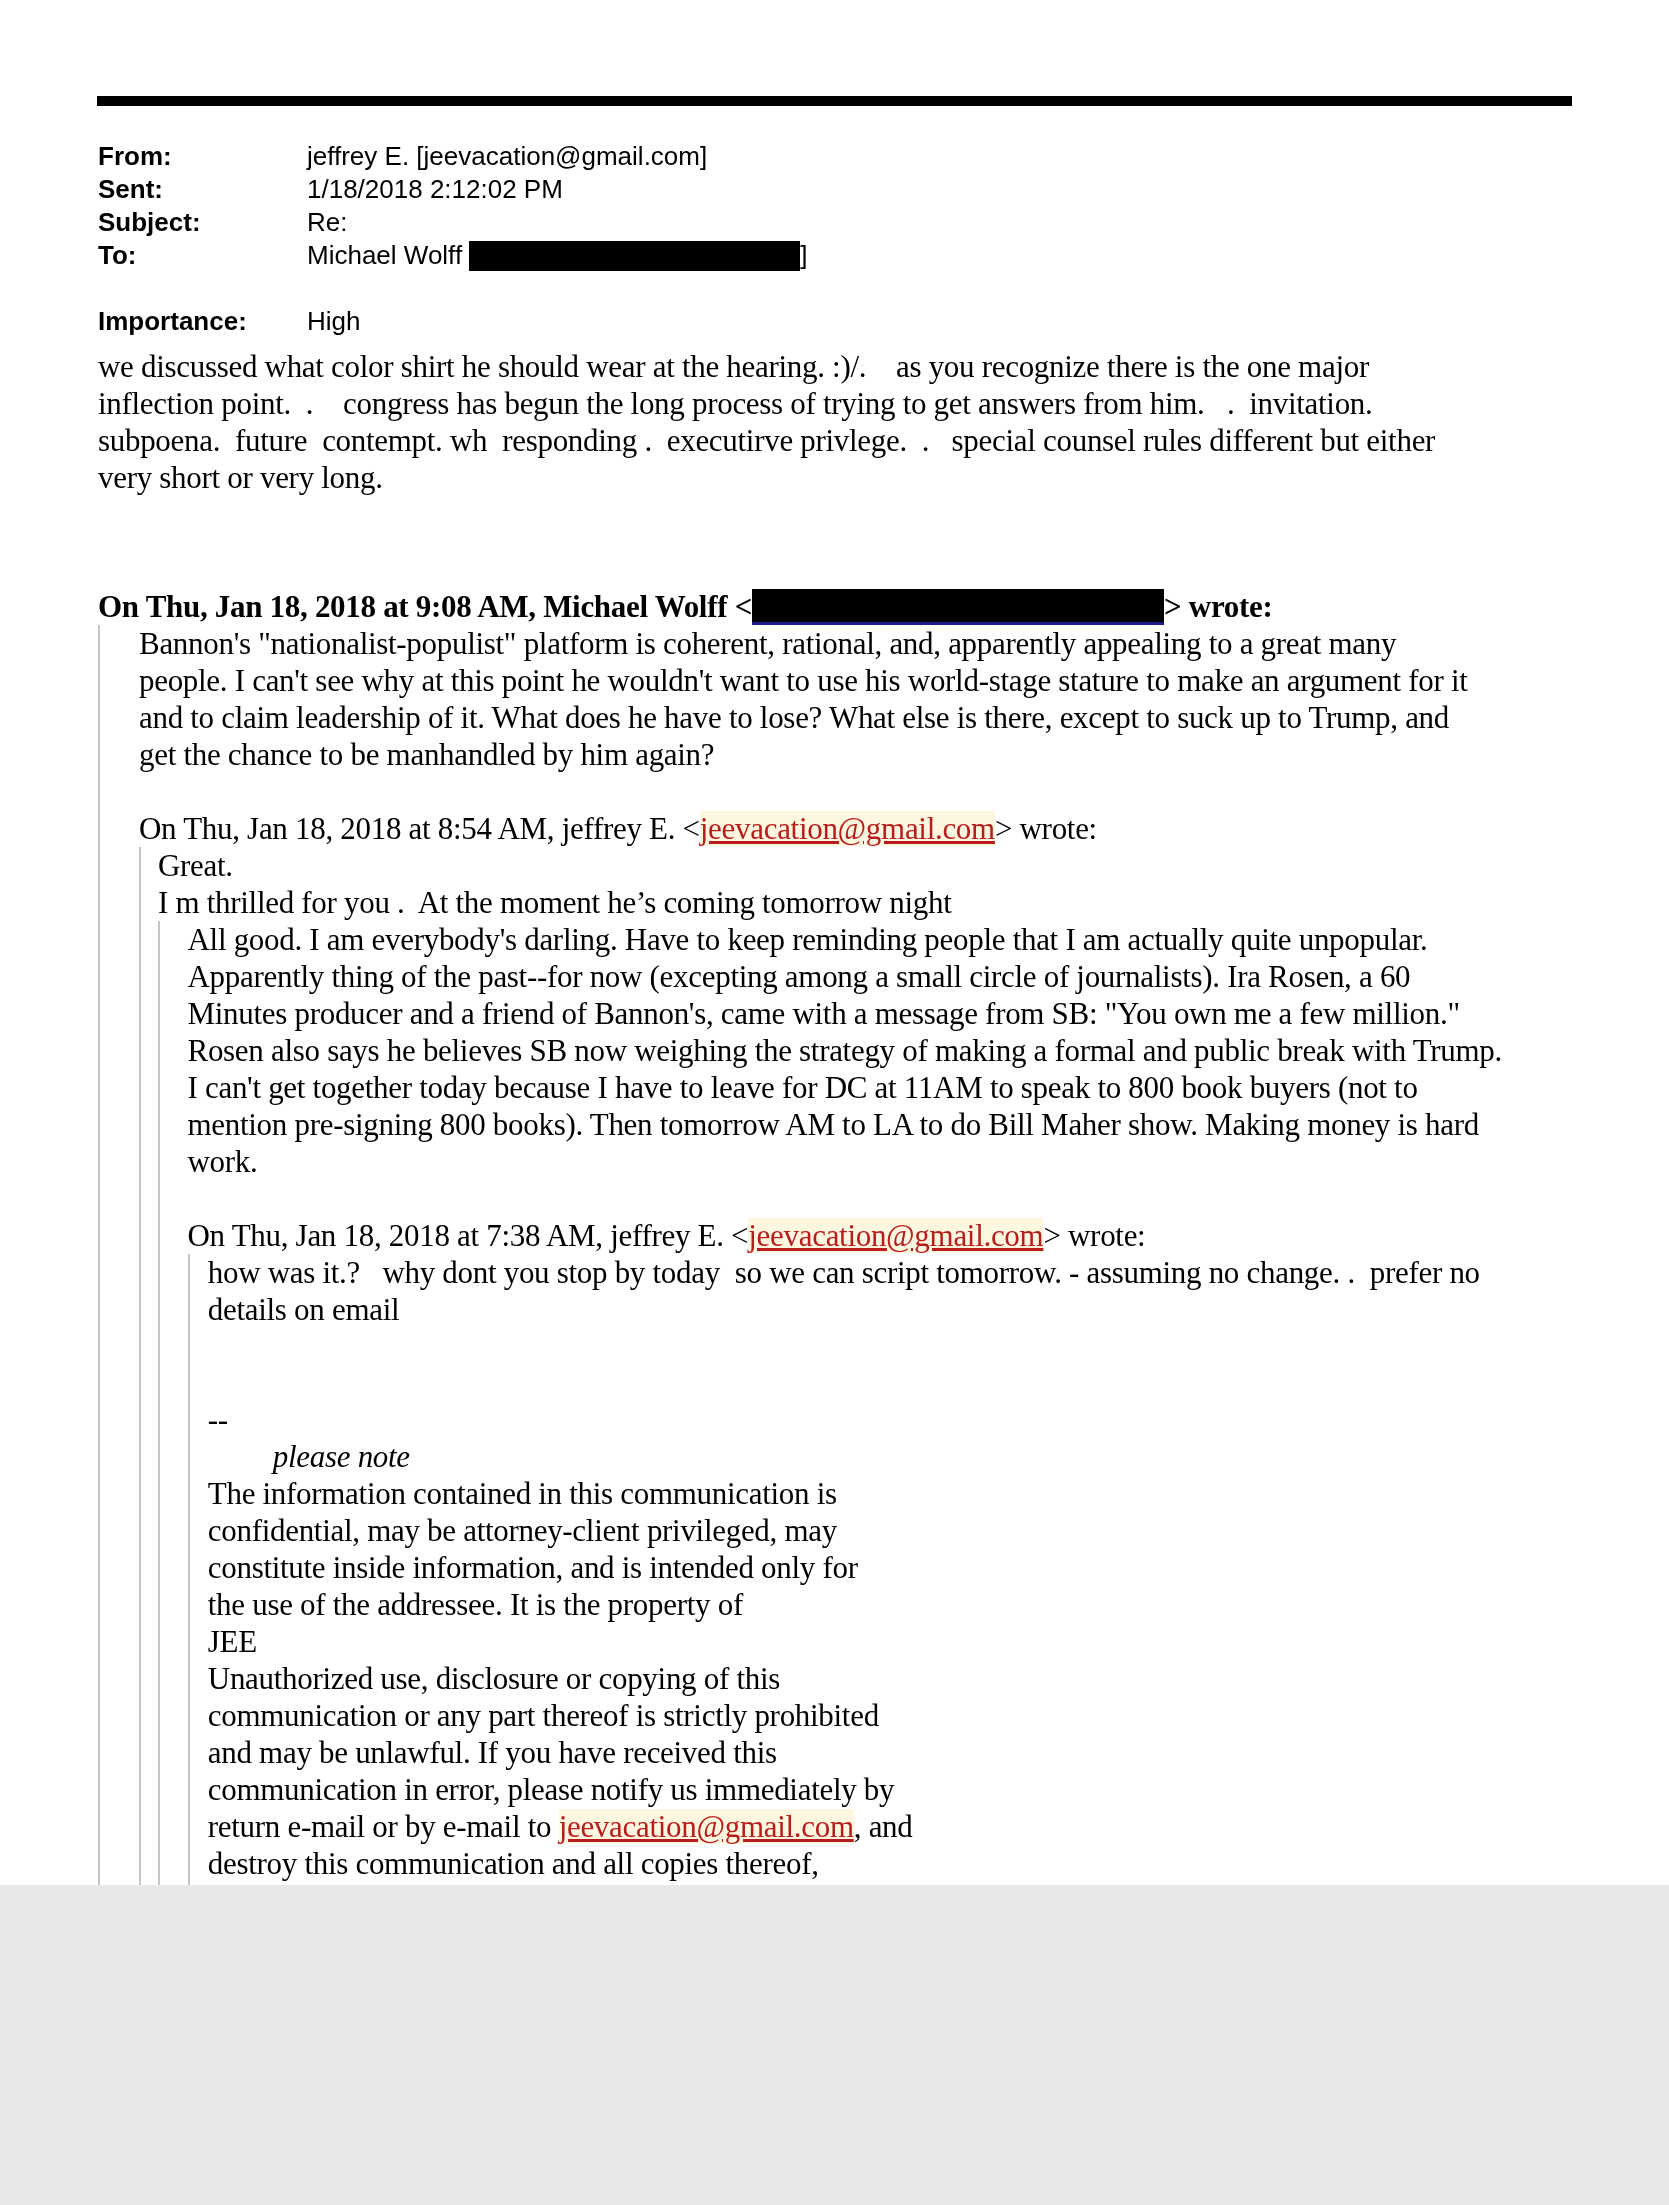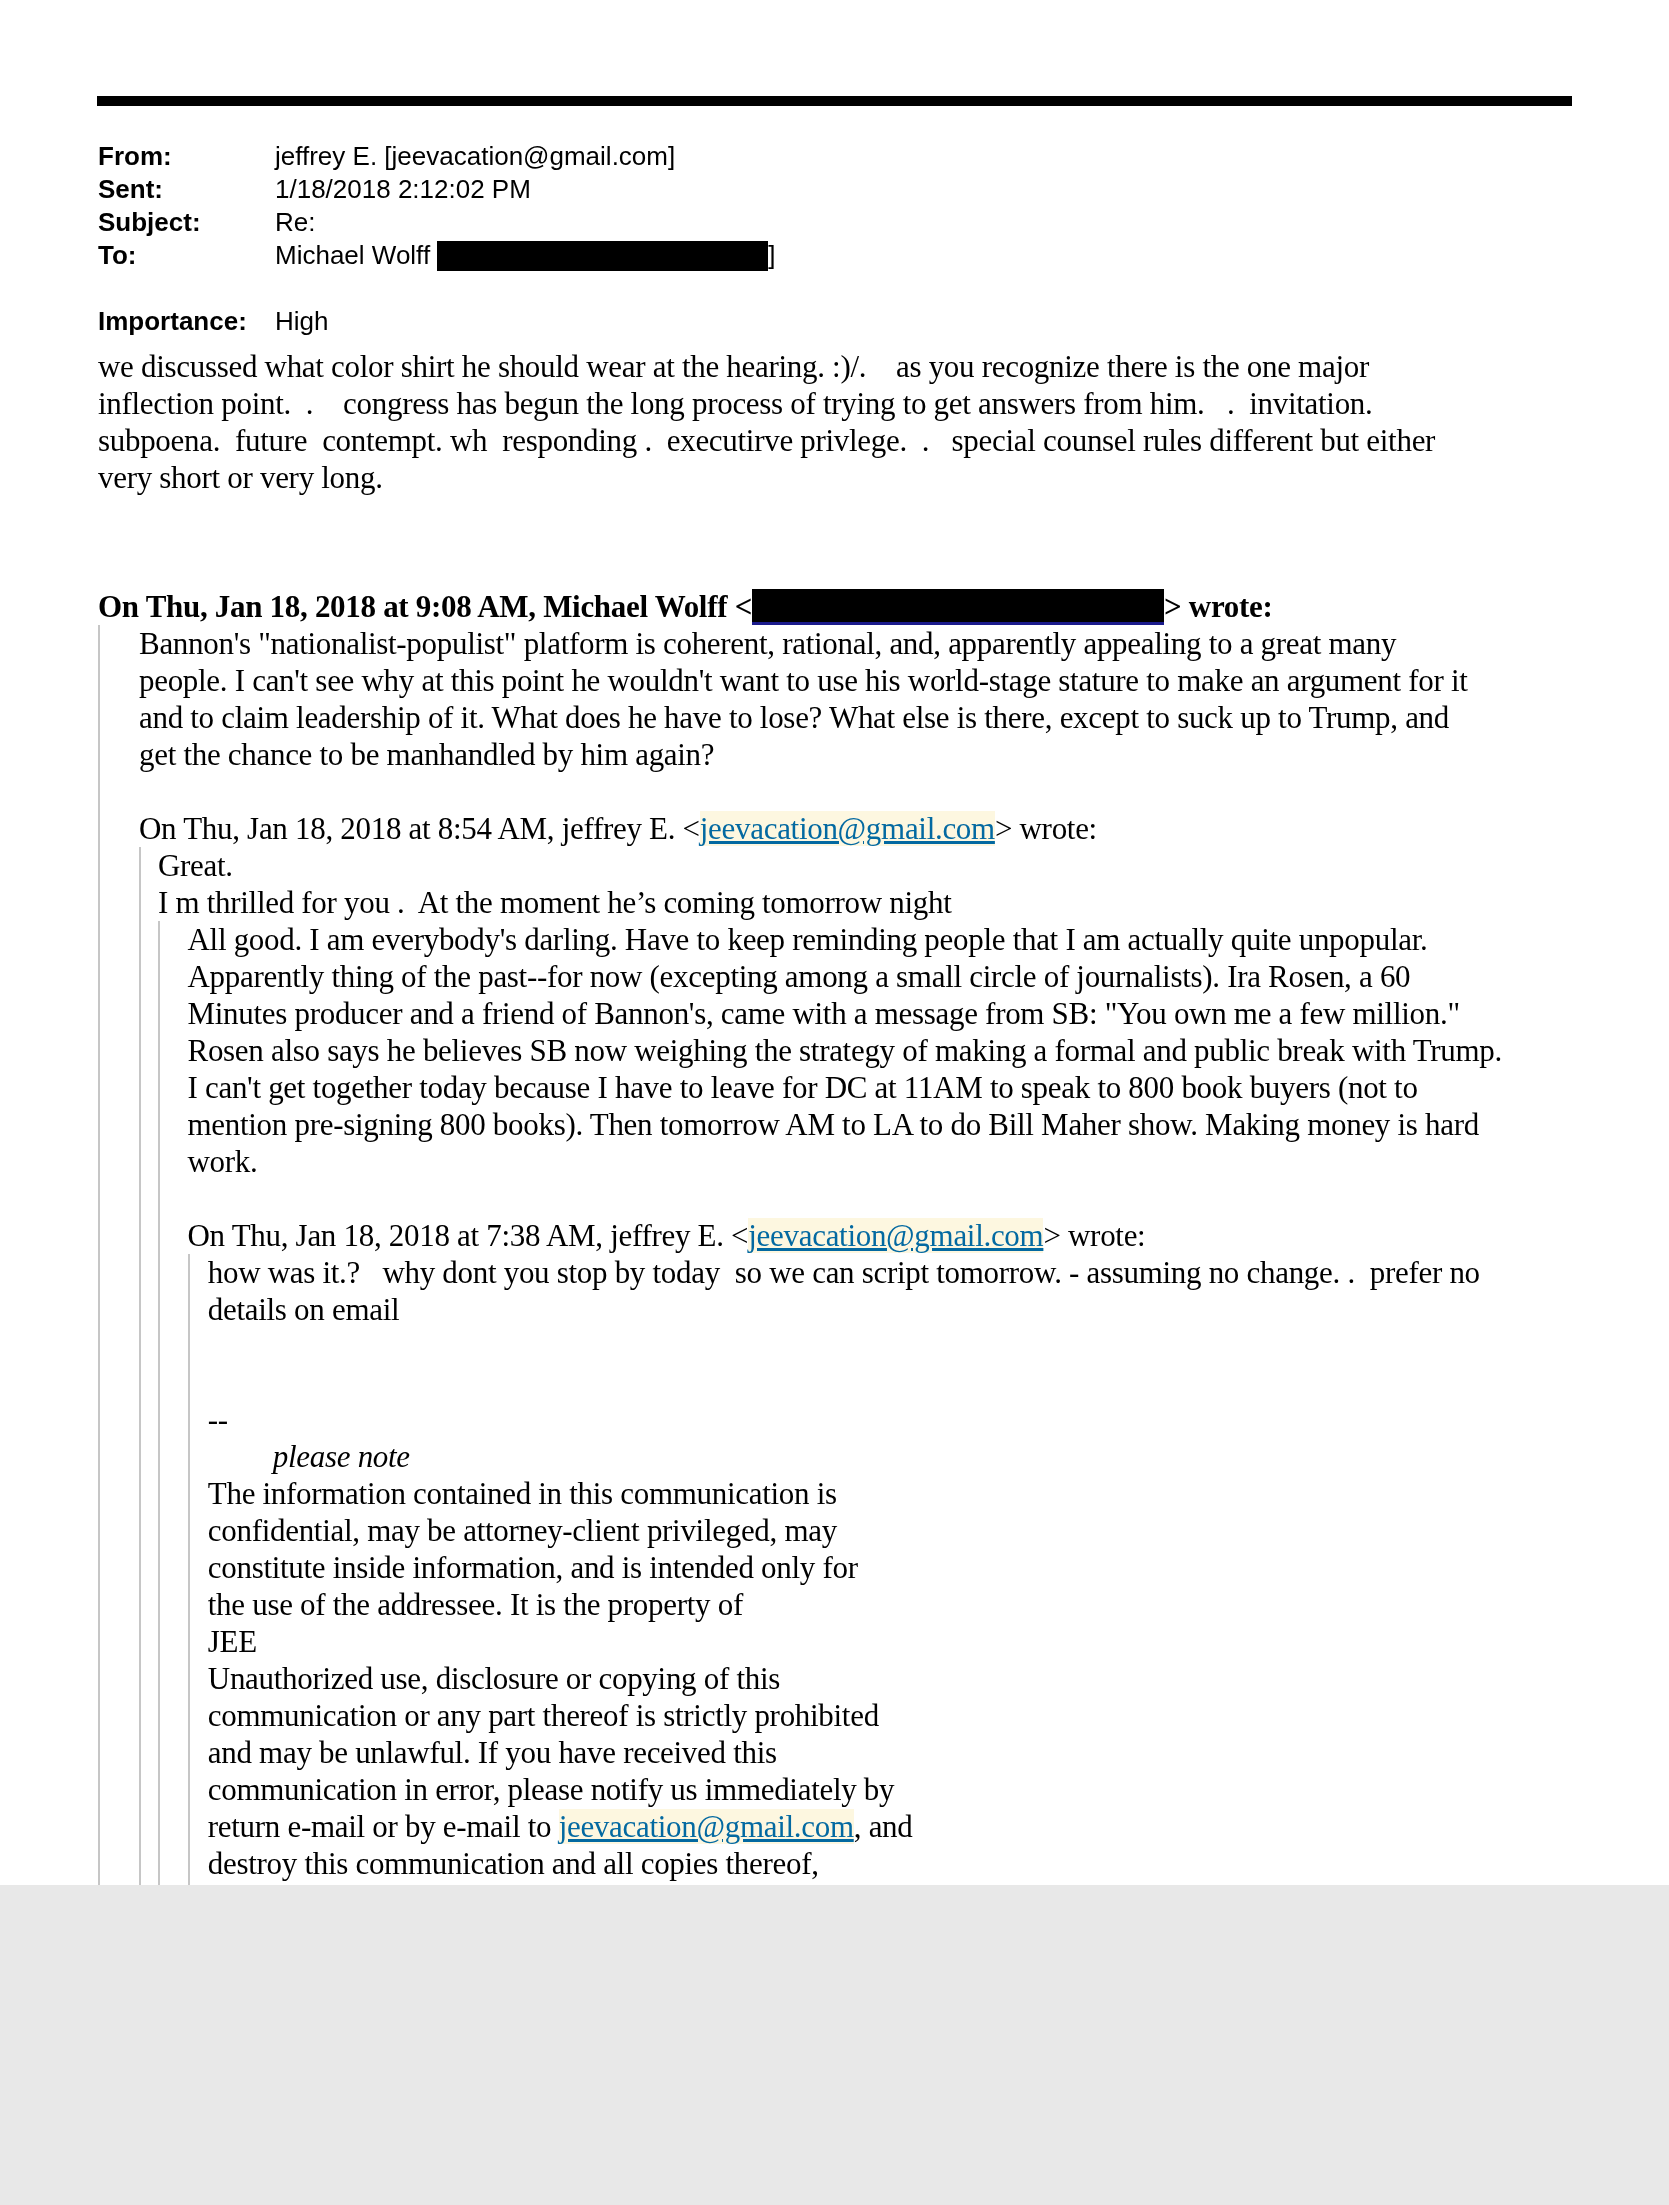--- a/index.html
+++ b/index.html
@@ -10,21 +10,21 @@
   }
   .toprule{position:absolute;left:97px;top:96px;width:1475px;height:9.8px;background:#000;}
   
   .hdr{
     position:absolute;left:98px;top:140px;
     font-family:"Liberation Sans","DejaVu Sans",sans-serif;
     font-size:26px;line-height:33px;
   }
   .hrow{display:flex;white-space:pre-wrap;}
   .hlabel{font-weight:bold;width:177px;flex:0 0 177px;}
-  .hval{white-space:pre-wrap;}
+  .hval{white-space:pre-wrap;margin-left:32px;}
   .importance{margin-top:33px;}
   
   .redact{display:inline-block;background:#000;}
   .redact-to{width:331px;height:30px;vertical-align:-6.5px;}
   .redact-a1{width:412px;height:33px;vertical-align:-7.9px;border-bottom:3.3px solid #1a1a8c;}
   .redact-a3{width:418px;height:33px;vertical-align:-7.9px;}
   
   .doc{
     position:absolute;left:98px;top:348px;width:1558px;
     font-size:31px;line-height:37px;letter-spacing:-0.3px;
@@ -32,21 +32,21 @@
   .para,.att{white-space:pre-wrap;}
   .att1{margin-top:92px;font-weight:bold;}
   .gap{margin-top:37px;}
   blockquote.q{margin:0;border-left:2.6px solid #c6c6c6;}
   .q1{margin-left:-24px;padding-left:39px;}
   .q2{margin-left:-23.6px;padding-left:17px;}
   .q3{margin-left:-15px;padding-left:27.5px;padding-bottom:29px;}
   .q4{margin-left:-11px;padding-left:18.3px;}
   .dashes{margin-top:73px;}
   .note{padding-left:65px;font-style:italic;}
-  .lnk{color:#0369a1;text-decoration:underline;background:#fdf7e0;cursor:pointer;}
+  .lnk{color:#b91c1c;text-decoration:underline;background:#fdf7e0;cursor:pointer;}
   
   .footer{
     position:absolute;top:2152px;right:38px;
     font-family:Liberation Mono, monospace;
     font-size:37px;line-height:39px;
   }
 </style>
 </head>
 <body>
 

